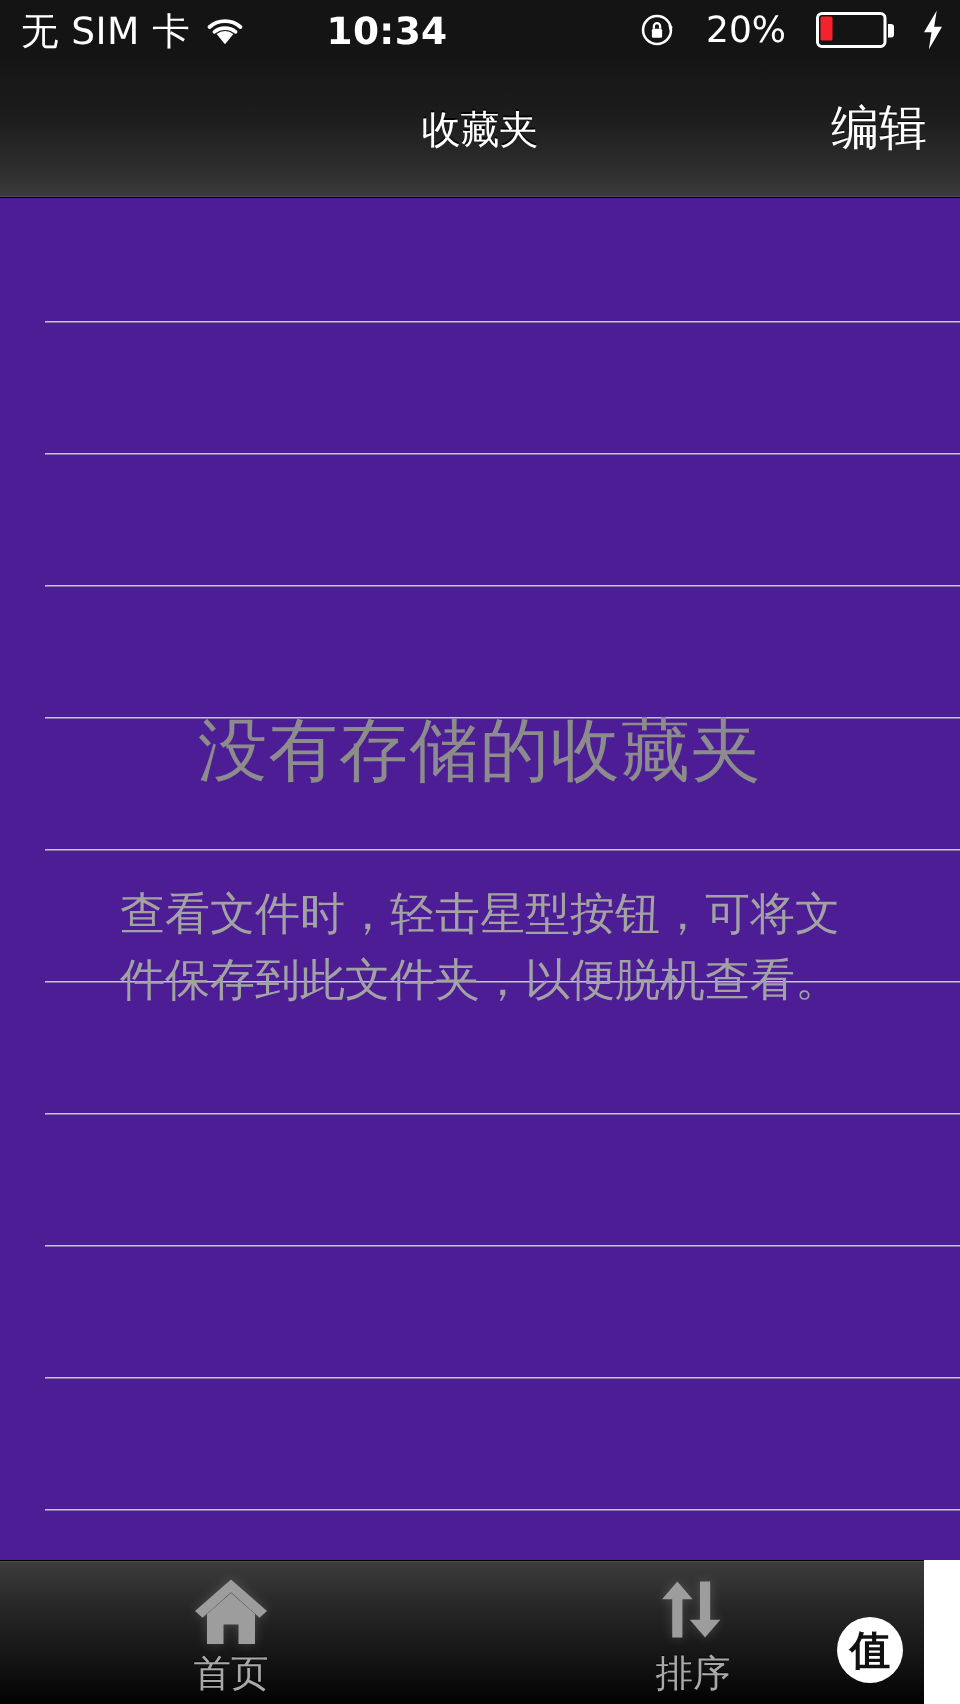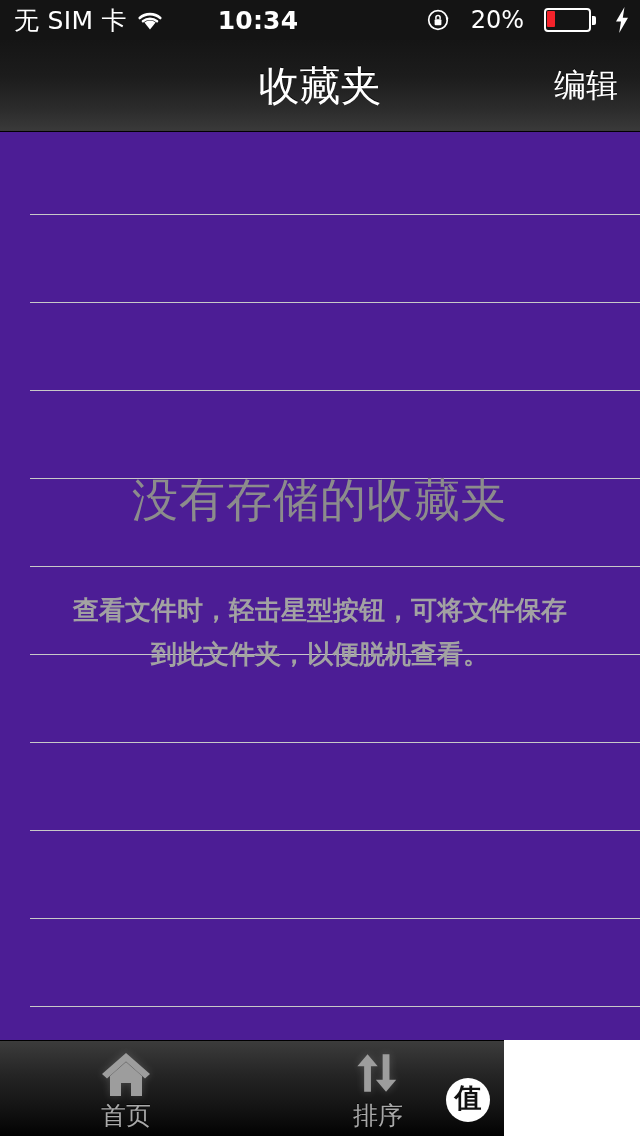--- a/index.html
+++ b/index.html
@@ -39,21 +39,21 @@
 
   
   .navbar{
     position:absolute; top:40px; left:0; width:640px; height:92px;
     background:linear-gradient(to bottom,#151515 0%, #1c1c1c 40%, #2b2b2b 75%, #3a3a3a 100%);
     border-bottom:1px solid #000;
   }
   .nav-title{
     position:absolute; left:0; width:640px; top:0; height:92px;
     display:flex; align-items:center; justify-content:center;
-    color:#fff; font-size:41px; font-weight:500;
+    color:#fff; font-size:26px; font-weight:500;
     text-shadow:0 -1px 0 rgba(0,0,0,.85);
   }
   .nav-edit{
     position:absolute; right:22px; top:0; height:92px;
     display:flex; align-items:center;
     color:#fff; font-size:32px; font-weight:400;
     text-shadow:0 -1px 0 rgba(0,0,0,.85);
     cursor:pointer;
   }
 
@@ -72,30 +72,29 @@
     text-align:center; pointer-events:none;
   }
   .empty-title{
     position:absolute; left:0; width:640px; top:338px;
     text-align:center;
     font-size:46px; color:#8c8c8c; font-weight:400; letter-spacing:1px;
   }
   .empty-sub{
     position:absolute; left:72px; width:496px; top:456px;
     text-align:center;
-    font-size:26px; color:#a2a2a2; line-height:44px; font-weight:700;
+    font-size:30px; color:#a2a2a2; line-height:44px; font-weight:400;
   }
 
   
   .tabbar{
-    position:absolute; bottom:0; left:0; width:504px; height:96px;
+    position:absolute; bottom:0; left:0; width:616px; height:96px;
     background:linear-gradient(to bottom,#3c3c3c 0%, #252525 35%, #111111 75%, #020202 100%);
     border-top:1px solid #000;
     display:flex;
-    font-family:Liberation Mono, monospace;
   }
   .tab{
     flex:1 1 0; position:relative;
     display:flex; flex-direction:column; align-items:center; justify-content:flex-start;
     padding-top:9px; cursor:pointer;
   }
   .tab-icon{ width:52px; height:48px; display:block; filter:drop-shadow(0 0 4px rgba(255,255,255,.18)); }
   .tab-label{
     margin-top:1px; font-size:25px; color:#a9a9a9;
     text-shadow:0 -1px 0 rgba(0,0,0,.8);

